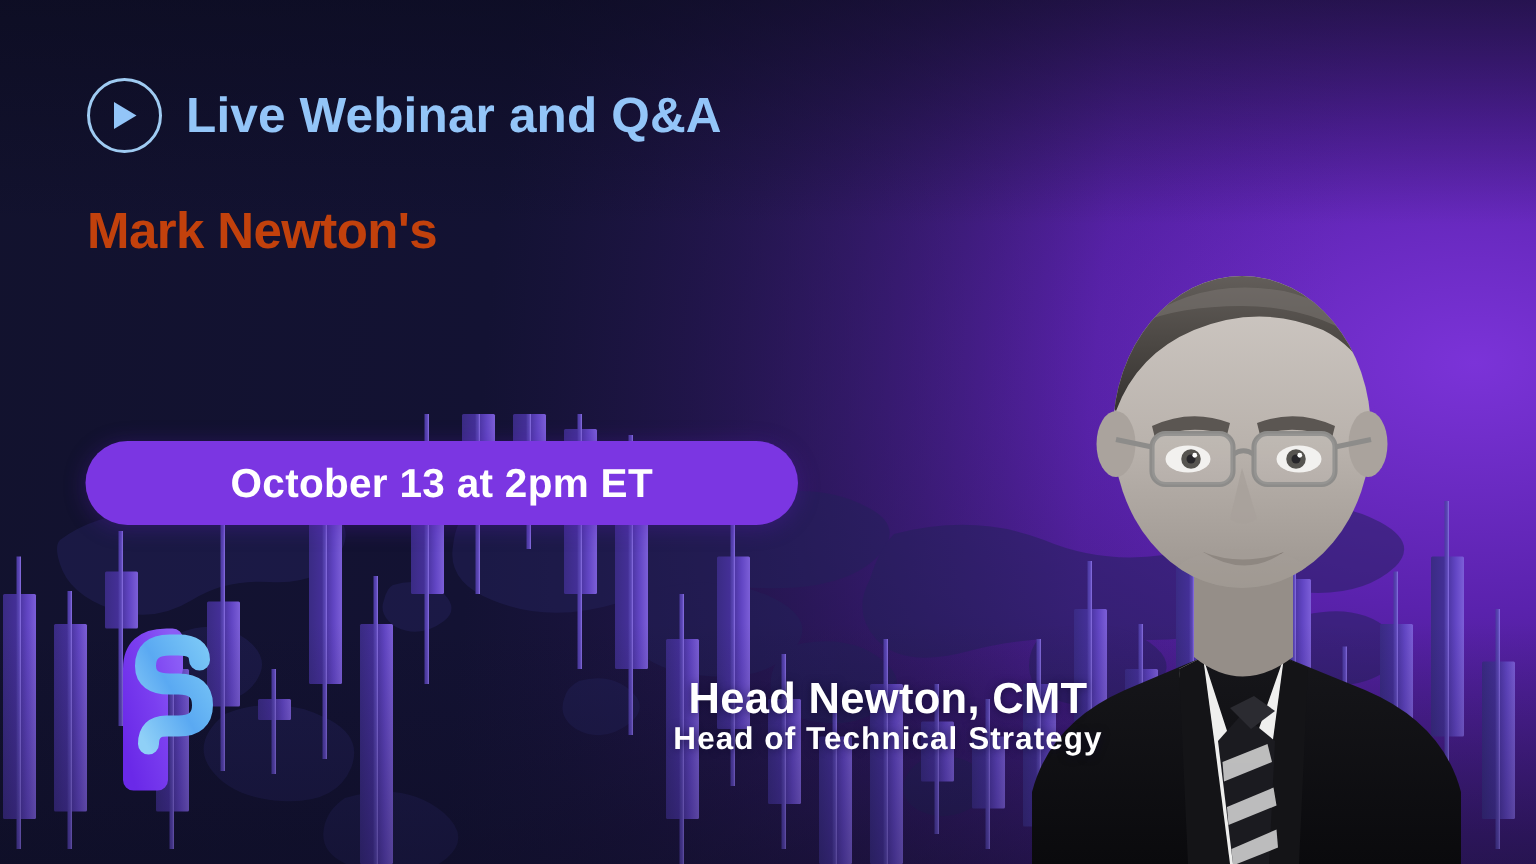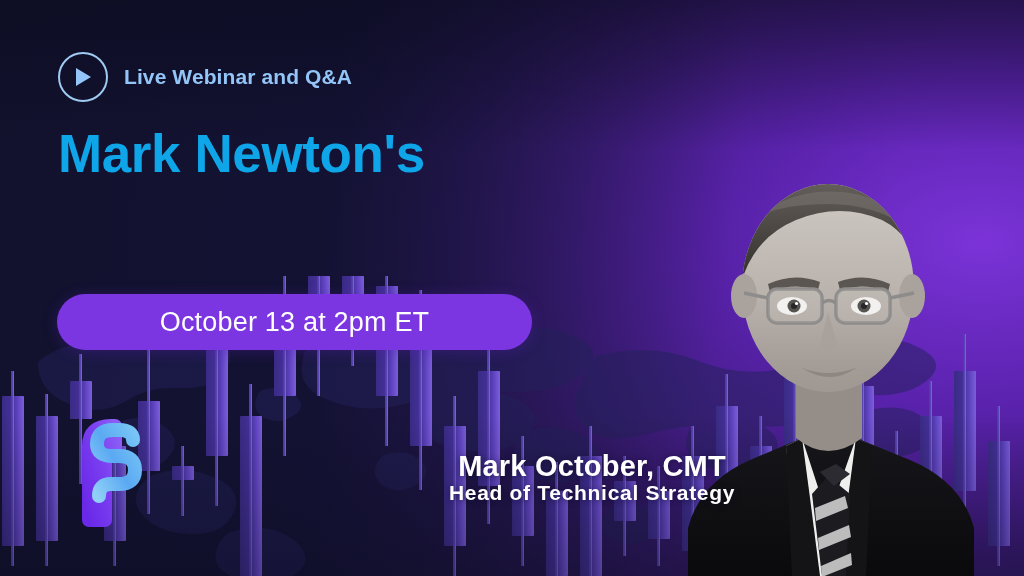--- a/index.html
+++ b/index.html
@@ -86,33 +86,33 @@
     border: 2px solid #9fcbf2;
     display: flex;
     align-items: center;
     justify-content: center;
     flex: 0 0 auto;
     box-sizing: border-box;
   }
   .play-badge svg { display: block; }
   .eyebrow-text {
     color: #93c5f8;
-    font-size: 21px;
+    font-size: 33px;
     font-weight: bold;
     letter-spacing: 0.1px;
     white-space: nowrap;
   }
 
   
   .headline {
     position: absolute;
     left: 58px;
     top: 123px;
-    color: #0ea5e9;
-    font-size: 53px;
+    color: #c2410c;
+    font-size: 34px;
     font-weight: bold;
     line-height: 62px;
     letter-spacing: -0.4px;
     white-space: nowrap;
   }
   .headline .line { display: block; }
 
   
   .date-pill {
     position: absolute;
@@ -126,21 +126,21 @@
     align-items: center;
     justify-content: center;
     box-sizing: border-box;
     border: none;
     cursor: pointer;
     box-shadow: 0 2px 14px rgba(90,30,180,0.35);
   }
   .date-pill-label {
     color: #ffffff;
     font-size: 27px;
-    font-weight: normal;
+    font-weight: bold;
     letter-spacing: 0.2px;
     white-space: nowrap;
   }
 
   
   .brand-logo {
     position: absolute;
     left: 55px;
     top: 416px;
     width: 92px;
@@ -402,17 +402,17 @@
         </linearGradient>
       </defs>
 
       <path d="M34 104 L34 30 Q34 10 56 10 L60 10 L60 30 L54 30 Q50 30 50 36 L50 104 Z" fill="url(#logoGradP)" stroke="url(#logoGradP)" stroke-width="14" stroke-linejoin="round" stroke-linecap="round"></path>
 
       <path d="M78 24 Q78 14 64 14 L58 14 Q42 14 42 28 Q42 40 58 40 L64 40 Q80 40 80 54 Q80 68 64 68 L56 68 Q44 68 44 80" fill="none" stroke="url(#logoGradS)" stroke-width="14" stroke-linecap="round" stroke-linejoin="round"></path>
     </svg>
   </div>
 
   <div class="speaker">
-    <div class="speaker-name">Mark October, CMT</div>
+    <div class="speaker-name">Head Newton, CMT</div>
     <div class="speaker-role">Head of Technical Strategy</div>
   </div>
 
 </div>
 
 </body></html>

